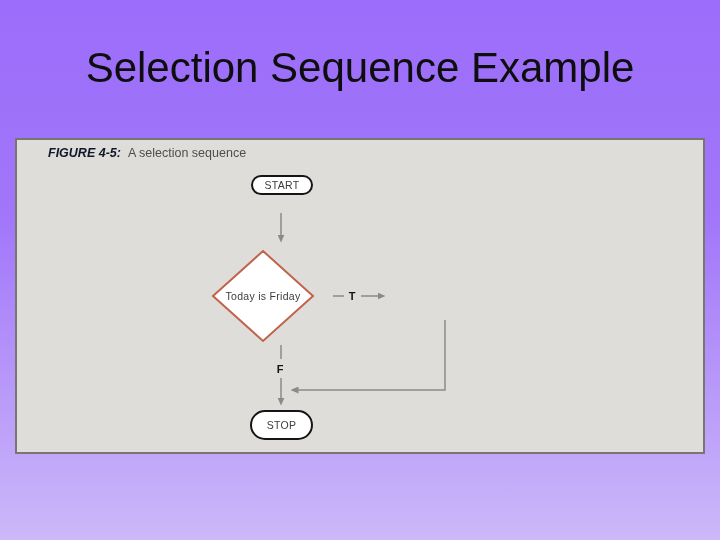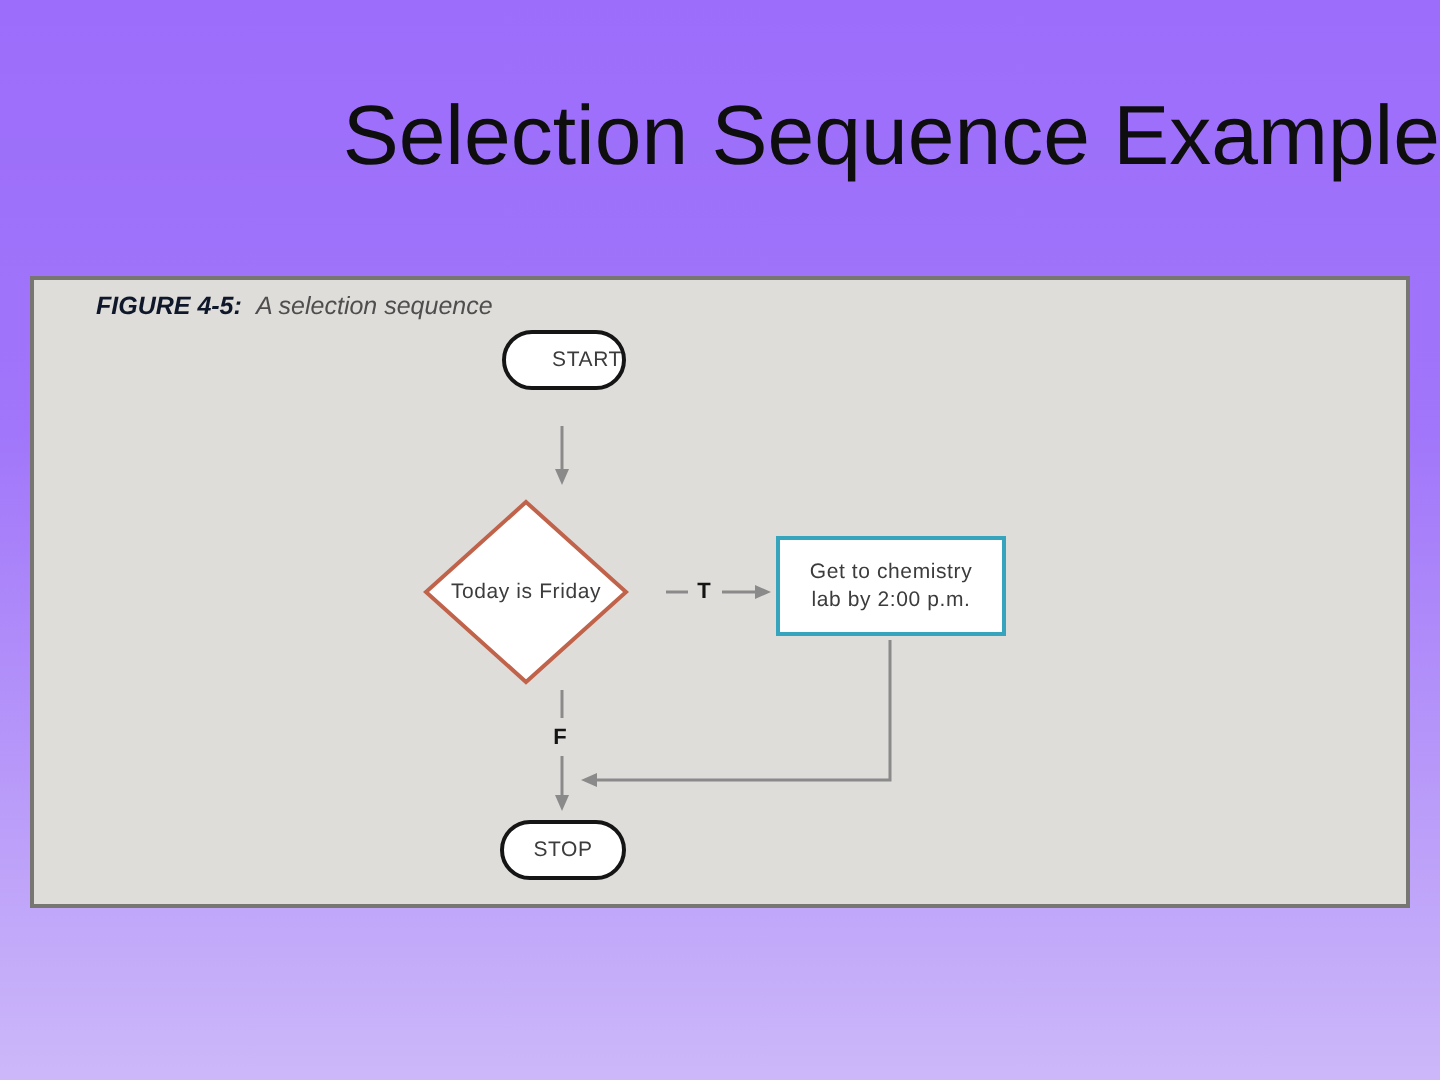--- a/index.html
+++ b/index.html
@@ -11,21 +11,21 @@
     width: 720px; height: 540px;
     background: linear-gradient(180deg,
       var(--background-top, #9c6dfa) 0%,
       #a176fa 40%,
       var(--background-bottom, #ccb8f9) 100%);
   }
 
   .slide-title {
     position: absolute;
     top: 44px; left: 0; width: 720px;
-    text-align: right;
+    text-align: center;
     font-size: 42px;
     font-weight: 400;
     color: var(--title-color, #0e0e0e);
     letter-spacing: 0px;
     white-space: nowrap;
   }
 
   .figure-panel {
     position: absolute;
     left: 15px; top: 138px;
@@ -34,35 +34,35 @@
     border: 2px solid var(--panel-border, #787672);
   }
 
   .figure-caption {
     position: absolute;
     left: 31px; top: 6px;
     font-size: 12.5px;
     white-space: nowrap;
   }
   .fig-label { font-weight: 700; color: #0f172a; font-style: italic; }
-  .fig-text  { color: #4e4e4e; margin-left: 7px; font-style: italic; }
+  .fig-text  { color: #4e4e4e; margin-left: 7px; }
 
   .connectors { position: absolute; left: 0; top: 0; pointer-events: none; }
   .connector { stroke: var(--connector, #8a8a8a); stroke-width: 1.5; fill: none; }
   .arrowhead-shape { fill: var(--connector, #8a8a8a); }
 
   .node { position: absolute; display: flex; align-items: center; justify-content: center; text-align: center; }
   .node-text { font-size: 10.5px; color: #3c3c3c; letter-spacing: 0.3px; }
 
   .terminal {
     background: #ffffff;
     border: 2px solid var(--terminal-border, #151515);
     border-radius: 16px;
   }
-  .terminal-start { left: 234px; top: 25px;  width: 62px; height: 30px; justify-content: flex-end; }
+  .terminal-start { left: 234px; top: 35px;  width: 62px; height: 20px; }
   .terminal-stop  { left: 233px; top: 270px; width: 63px; height: 30px; justify-content: center; }
 
   .decision-wrap { left: 194px; top: 109px; width: 104px; height: 94px; }
   .decision-svg { position: absolute; left: 0; top: 0; }
   .diamond-shape { fill: #ffffff; stroke: var(--decision-border, #c0634a); stroke-width: 2; }
   .decision-label { position: relative; z-index: 1; }
 
   .process-box {
     left: 371px; top: 128px; width: 115px; height: 50px;
     background: #ffffff;
@@ -113,24 +113,20 @@
 
     <div class="node decision-wrap">
       <svg class="decision-svg" width="104" height="94" viewBox="0 0 104 94">
         <polygon class="diamond-shape" points="52,2 102,47 52,92 2,47"></polygon>
       </svg>
       <span class="node-text decision-label">Today is Friday</span>
     </div>
 
     <div class="branch-label branch-true">T</div>
 
-    <div class="node process-box">
-      <div class="node-text">Get to chemistry</div>
-      <div class="node-text">lab by 2:00 p.m.</div>
-    </div>
 
     <div class="branch-label branch-false">F</div>
 
     <div class="node terminal terminal-stop">
       <span class="node-text">STOP</span>
     </div>
 
   </div>
 </div>
 

